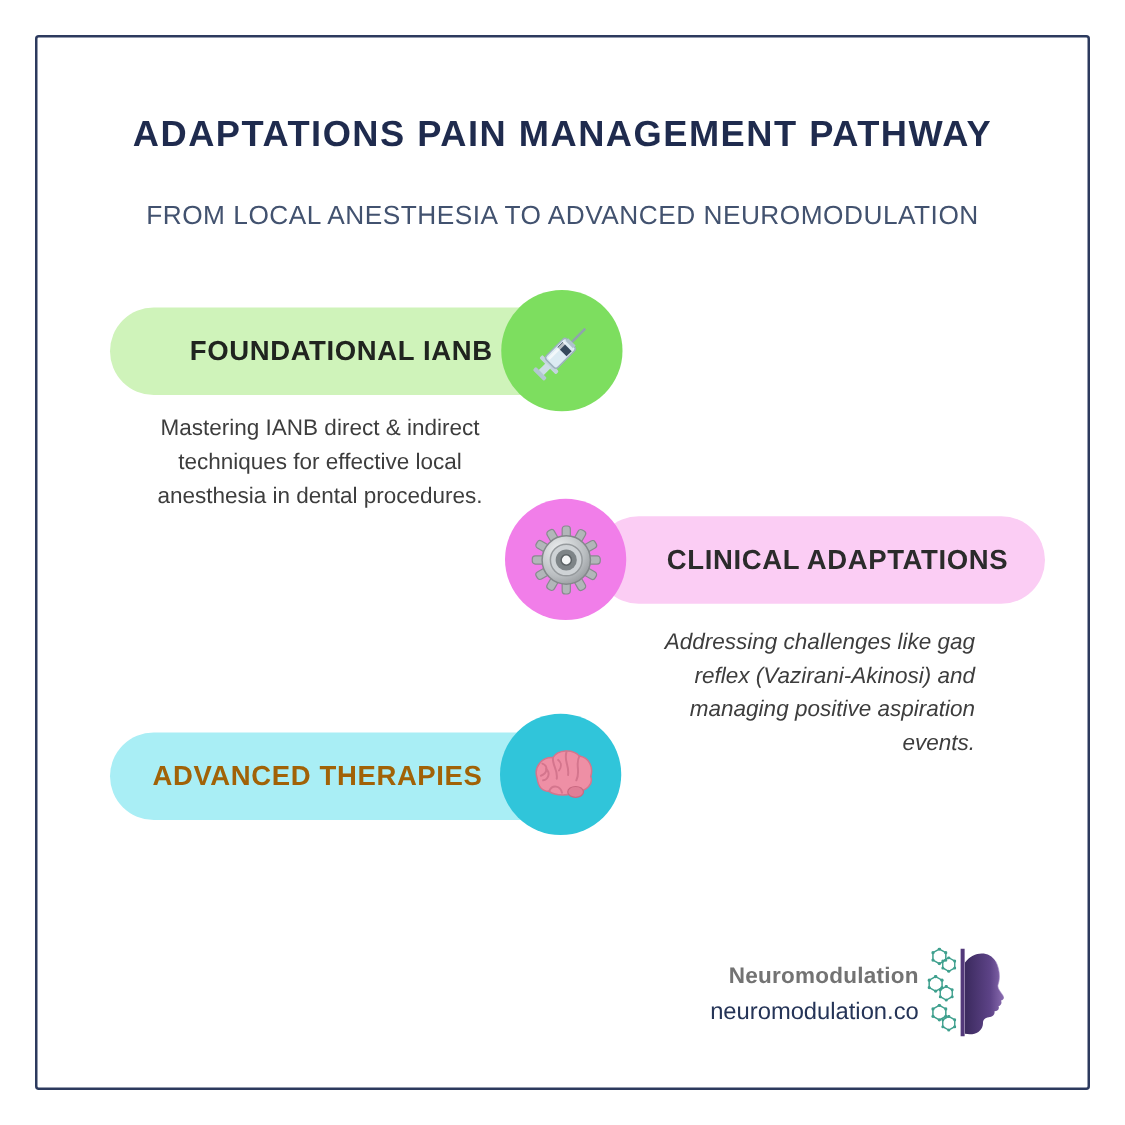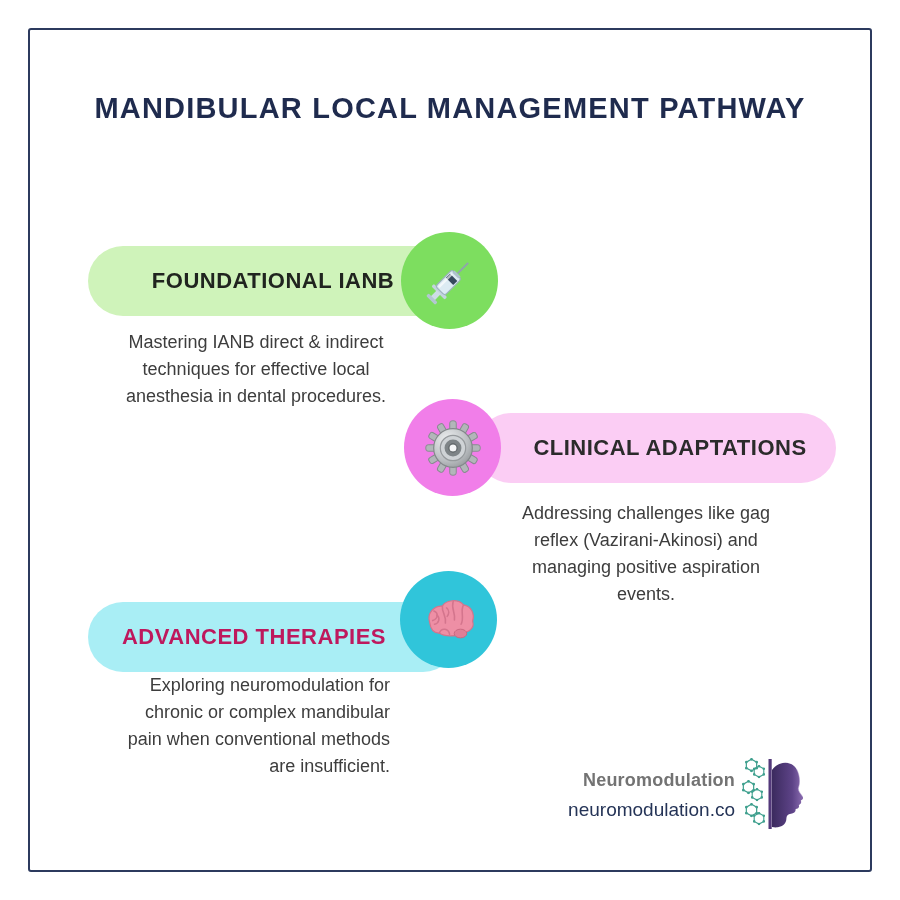--- a/index.html
+++ b/index.html
@@ -51,21 +51,21 @@
     line-height: 70px;
     text-align: center;
     font-size: 22px;
     font-weight: 700;
     letter-spacing: 0.5px;
     color: #20241f;
   }
 
   .pill-1 { left: 88px;  top: 246px; width: 370px; text-align: center; }
   .pill-2 { left: 476px; top: 413px; width: 360px; padding-left: 28px; color: #2b2b2b; }
-  .pill-3 { left: 88px;  top: 586px; width: 370px; padding-right: 38px; color: #be185d; margin-top: 16px; }
+  .pill-3 { left: 88px;  top: 586px; width: 370px; padding-right: 38px; color: #a16207; }
 
   .badge {
     position: absolute;
     width: 97px; height: 97px;
     border-radius: 50%;
     display: flex;
     align-items: center;
     justify-content: center;
   }
   .badge-1 { left: 401px; top: 232px; }
@@ -74,21 +74,21 @@
   .badge svg { display: block; }
 
   .desc {
     position: absolute;
     width: 268px;
     font-size: 18px;
     line-height: 27px;
     color: #3d3d3d;
   }
   .desc-1 { right: 510px; top: 329px; text-align: center; }
-  .desc-2 { left: 512px;  top: 500px; text-align: center; }
+  .desc-2 { left: 512px;  top: 500px; text-align: right; font-style: italic; }
   .desc-3 { right: 510px; top: 672px; text-align: right; }
 
   .brand {
     position: absolute;
     right: 165px;
     top: 770px;
     text-align: right;
   }
   .brand-name {
     font-size: 18px;
@@ -108,21 +108,22 @@
     width: 68px; height: 76px;
   }
 </style>
 </head>
 <body>
 
 <div class="canvas">
 
   <div class="frame"></div>
 
-  <div class="page-title">MANDIBULAR LOCAL MANAGEMENT PATHWAY</div>
+  <div class="page-title">ADAPTATIONS PAIN MANAGEMENT PATHWAY</div>
+  <div class="page-subtitle">FROM LOCAL ANESTHESIA TO ADVANCED NEUROMODULATION</div>
 
   <div class="pill pill-1" style="background: rgb(207, 243, 186);">FOUNDATIONAL IANB</div>
   <div class="badge badge-1" style="background: rgb(125, 222, 95);">
     <span>
       <svg width="56" height="56" viewBox="0 0 48 48">
         <g transform="rotate(-45 24 24)">
           <rect x="33" y="23.2" width="13" height="1.7" fill="#8fa3ad"></rect>
           <rect x="9.5" y="16" width="3" height="16" rx="1" fill="#c3d4de"></rect>
           <rect x="2" y="21.6" width="8.5" height="4.8" fill="#cddde6"></rect>
           <rect x="0.5" y="18.6" width="3" height="10.8" rx="1" fill="#b3c7d2"></rect>
@@ -181,21 +182,20 @@
           <path d="M27.5,8.5 C25.5,15 29.5,17.5 28.5,24"></path>
           <path d="M36,11.5 C33,17 37,21.5 34,27.5"></path>
           <path d="M11.5,16.5 C15.5,18 15,23 10.5,24.5"></path>
           <path d="M16,34.8 C18,30 23.5,31 24.5,35.8"></path>
           <path d="M14,20 C17,22.5 15.5,27 12,27.5"></path>
           <path d="M22,14 C24.5,16 24,19 22.5,21"></path>
         </g>
       </svg>
     </span>
   </div>
-  <div class="desc desc-3">Exploring neuromodulation for chronic or complex mandibular pain when conventional methods are insufficient.</div>
 
   <div class="brand">
     <div class="brand-name">Neuromodulation</div>
     <div class="brand-url">neuromodulation.co</div>
   </div>
 
   <span class="brand-logo">
     <svg width="68" height="76" viewBox="0 0 68 76">
       <defs>
         <linearGradient id="headGrad" x1="0" y1="0" x2="1" y2="0">

